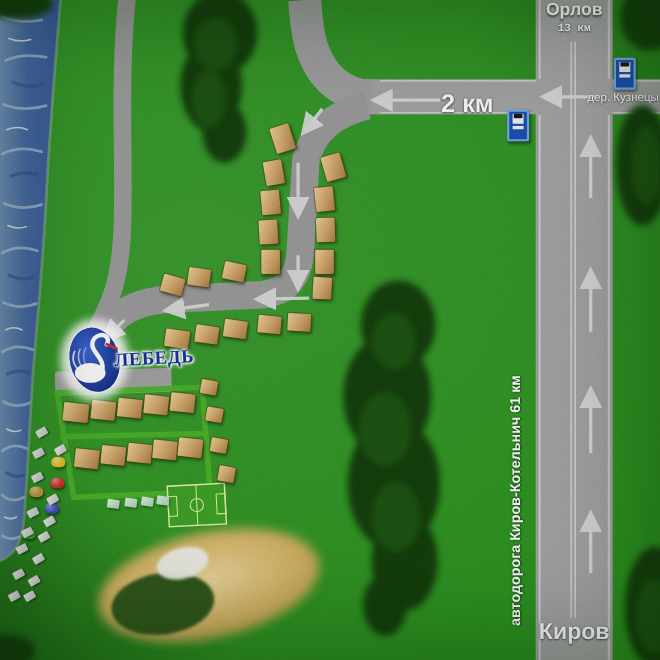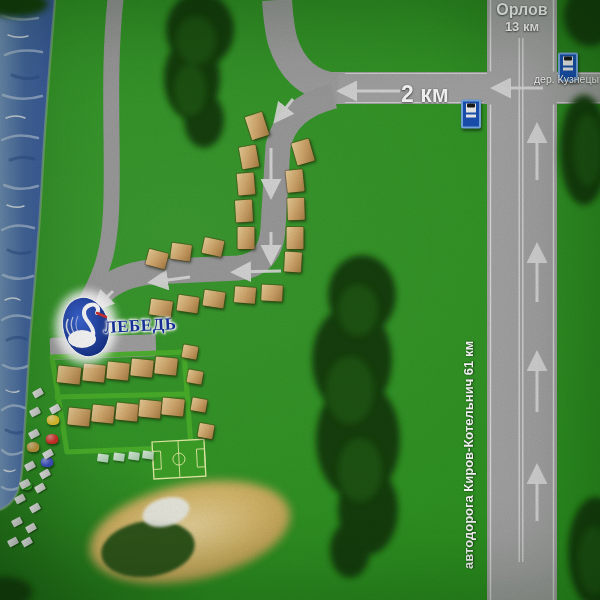--- a/index.html
+++ b/index.html
@@ -10,23 +10,23 @@
       radial-gradient(900px 700px at 30% 38%, rgba(255,255,255,.08), transparent 60%),
       radial-gradient(300px 260px at 0% 100%, rgba(0,25,0,.35), transparent 70%),
       radial-gradient(260px 220px at 100% 0%, rgba(0,20,0,.18), transparent 70%),
       var(--grass,#2d9420);
   }
   #terrain,#noise{position:absolute;left:0;top:0;}
   #noise{pointer-events:none;opacity:.12;}
   #vignette{position:absolute;inset:0;pointer-events:none;box-shadow:inset 0 0 90px 12px rgba(0,30,0,.30);}
   .lbl{position:absolute;color:var(--label,#fff);text-shadow:0 1px 2px rgba(0,0,0,.55),0 0 2px rgba(0,0,0,.35);white-space:nowrap;}
   #orlov-label{left:487px;top:1px;width:70px;text-align:center;font-weight:bold;font-size:16px;line-height:17px;}
-  #orlov-dist{font-size:13px;}
+  #orlov-dist{font-size:10px;font-family:Liberation Mono, monospace;}
   #km2-label{left:401px;top:81px;font-weight:bold;font-size:23px;}
-  #village-label{right:1px;top:73px;font-size:10.5px;}
+  #village-label{right:1px;top:83px;font-size:10.5px;}
   #kirov-label{left:487px;top:563px;width:70px;text-align:center;font-weight:bold;font-size:21px;}
   #highway-label{left:468px;top:455px;width:280px;text-align:center;font-weight:bold;font-size:13px;
     transform:translate(-50%,-50%) rotate(-90deg);}
   .cabin{position:absolute;border-radius:1px;
     background:linear-gradient(115deg,var(--cabin-light,#ecd09a) 0%,#d7ae72 45%,#c2955a 75%,var(--cabin-dark,#a97f44) 100%);
     box-shadow:1.5px 2px 3px rgba(10,25,0,.5);outline:.5px solid rgba(90,60,20,.45);}
   .bench{position:absolute;width:11px;height:8px;border-radius:1px;
     background:linear-gradient(135deg,#dff0e0,#a9cfae);box-shadow:1px 1.5px 2px rgba(0,0,0,.35);}
   .tent{position:absolute;width:13px;height:10px;border-radius:55% 55% 46% 46%;
     box-shadow:1px 2px 2.5px rgba(0,0,0,.45);}
@@ -300,20 +300,21 @@
     <div id="logo-text">ЛЕБЕДЬ</div>
   </div>
 
   <div id="orlov-label" class="lbl">
     <div>Орлов</div>
     <div id="orlov-dist">13 км</div>
   </div>
   <div id="km2-label" class="lbl">2 км</div>
   <div id="village-label" class="lbl">дер. Кузнецы</div>
   <div id="highway-label" class="lbl">автодорога Киров-Котельнич 61 км</div>
+  <div id="kirov-label" class="lbl">Киров</div>
 
   <svg id="noise" width="600" height="600">
     <filter id="nz">
         <feTurbulence type="fractalNoise" baseFrequency="0.8" numOctaves="2" stitchTiles="stitch"></feTurbulence>
       <feColorMatrix type="matrix" values="0 0 0 0 0  0 0 0 0 0  0 0 0 0 0  0.35 0.35 0.35 0 0"></feColorMatrix>
       </filter>
     <rect width="600" height="600" filter="url(#nz)"></rect>
   </svg>
   <div id="vignette"></div>
 </div>

